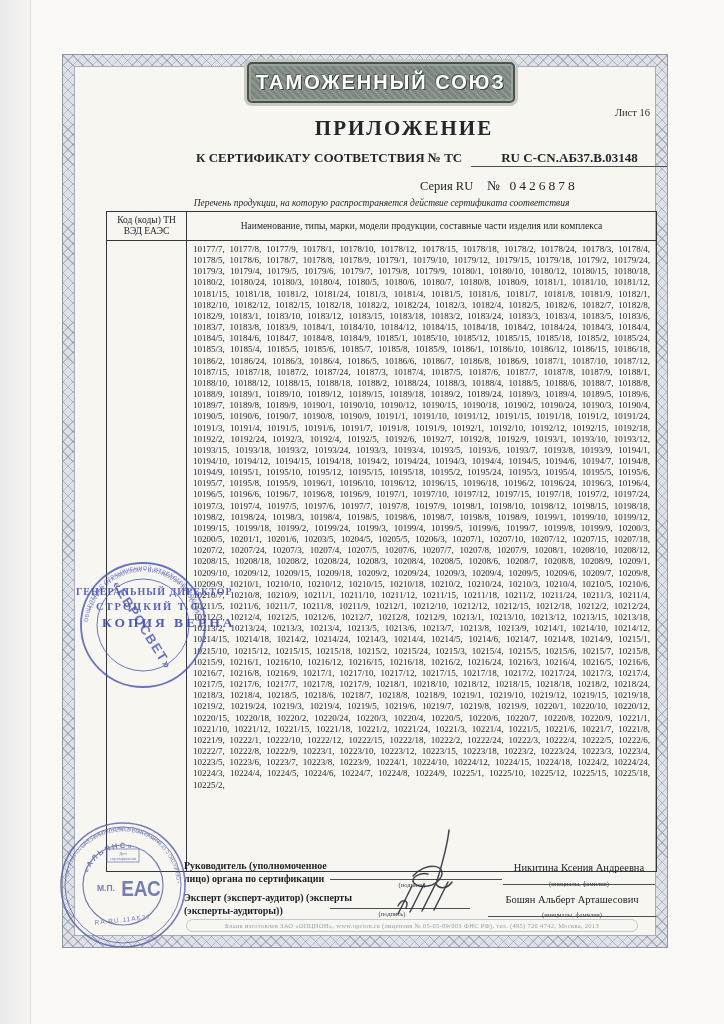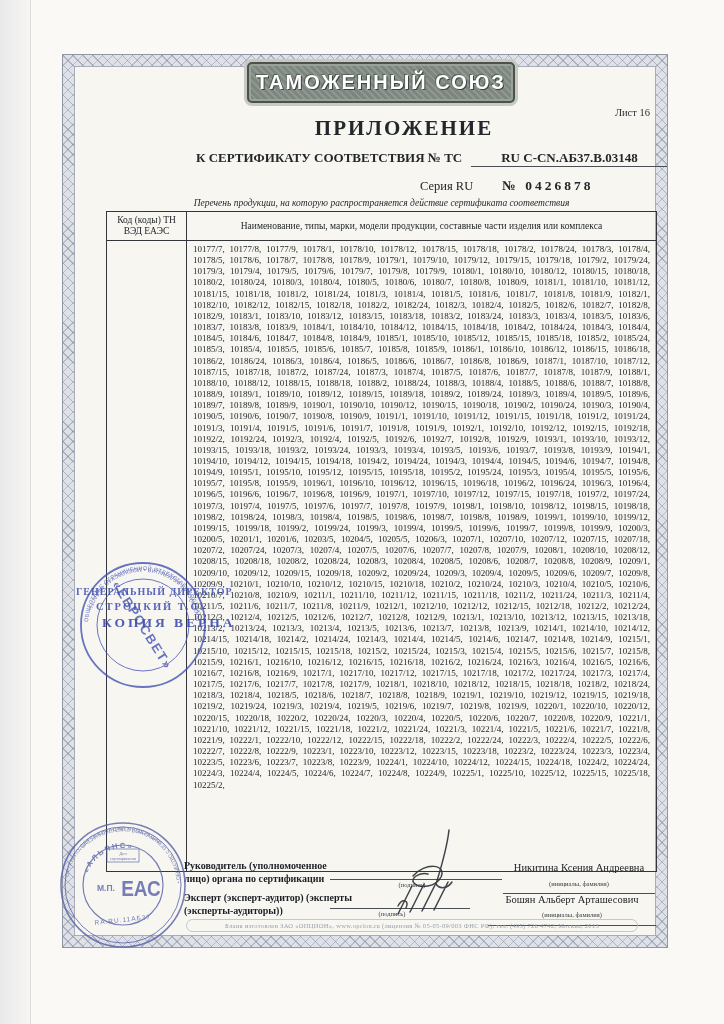--- a/index.html
+++ b/index.html
@@ -30,42 +30,42 @@
     display:flex;align-items:center;justify-content:center;}
   .banner-text{color:#fff;font:700 20px "Liberation Sans", sans-serif;letter-spacing:2px;
     text-shadow:1px 1px 0 #3c443d, -1px -1px 0 rgba(60,68,61,.6);}
   .sheet-label{position:absolute;left:585px;width:65px;top:107px;text-align:right;font-size:10.5px;color:#2c2f35;}
   .doc-title{position:absolute;left:106px;width:551px;top:116px;text-align:center;padding-left:45px;box-sizing:border-box;
     font-size:21px;font-weight:700;letter-spacing:2px;}
   .cert-line{position:absolute;left:196px;top:150px;font-size:13px;font-weight:700;white-space:nowrap;}
   .cert-line .no-ts{margin-left:0;}
   .cert-number{display:inline-block;min-width:196px;text-align:center;border-bottom:1px solid #4a4e55;margin-left:6px;font-weight:700;}
   .series-line{position:absolute;left:420px;top:178px;font-size:12.5px;white-space:nowrap;}
-  .series-number{margin-left:26px;font-size:13.5px;font-weight:700;letter-spacing:3px;}
+  .series-number{margin-left:11px;font-size:13.5px;font-weight:400;letter-spacing:3px;}
   .caption{position:absolute;left:106px;width:551px;top:198px;text-align:center;font-size:9.5px;color:#25282e;font-style:italic;}
   
   table.cert-table{position:absolute;left:106px;top:211px;width:551px;border-collapse:collapse;
     border:1.5px solid #33373d;table-layout:fixed;}
   .cert-table th,.cert-table td{border:1px solid #33373d;padding:2px 4px;font-weight:400;}
   .cert-table th{font-size:9.5px;text-align:center;vertical-align:middle;height:24px;line-height:11px;}
   .col-code{width:71px;margin-left:44px;}
   td.codes-cell{height:619px;vertical-align:top;text-align:justify;
     font-size:9px;line-height:11.15px;color:#23262c;padding:3px 6px 8px 6px;word-spacing:.4px;overflow:hidden;}
   td.empty-cell{vertical-align:top;}
   
   .sig-label{position:absolute;font-size:10px;font-weight:700;line-height:12.5px;color:#1c1f25;}
   .sig-label.row1{left:184px;top:860px;width:162px;}
   .sig-label.row2{left:184px;top:892px;width:170px;}
   .sig-line{position:absolute;border-bottom:1px solid #4a4e55;}
   .sig-line.row1{left:330px;top:860px;width:172px;height:19px;}
   .sig-line.row2{left:330px;top:891px;width:140px;height:17px;}
   .sig-caption{position:absolute;font-size:6.5px;color:#3a3d45;text-align:center;}
   .sig-caption.row1{left:372px;top:881px;width:80px;}
   .sig-caption.row2{left:352px;top:910px;width:80px;}
-  .sig-name{position:absolute;font-size:10.5px;color:#22252b;text-align:center;border-bottom:1px solid #4a4e55;padding-bottom:20px;}
+  .sig-name{position:absolute;font-size:10.5px;color:#22252b;text-align:center;border-bottom:1px solid #4a4e55;padding-bottom:11px;}
   .sig-name.row1{left:503px;top:862px;width:152px;}
   .sig-name.row2{left:488px;top:894px;width:168px;}
   .name-caption{position:absolute;font-size:6.5px;color:#3a3d45;text-align:center;}
   .name-caption.row1{left:503px;top:880px;width:152px;}
   .name-caption.row2{left:488px;top:911px;width:168px;}
   
   .stamp-svg{position:absolute;}
   .copy-l1{position:absolute;left:76px;top:586px;width:190px;font-size:10px;font-weight:700;letter-spacing:1px;color:#3d4cb0;opacity:.85;}
   .copy-l2{position:absolute;left:96px;top:601px;width:170px;font-size:10.5px;font-weight:700;letter-spacing:2px;color:#3d4cb0;opacity:.85;}
   .copy-l3{position:absolute;left:102px;top:615px;width:170px;font-size:13.5px;font-weight:700;letter-spacing:3px;color:#3d4cb0;opacity:.9;}

